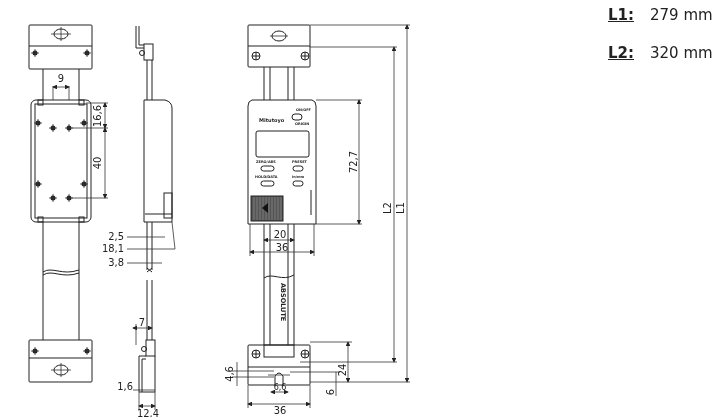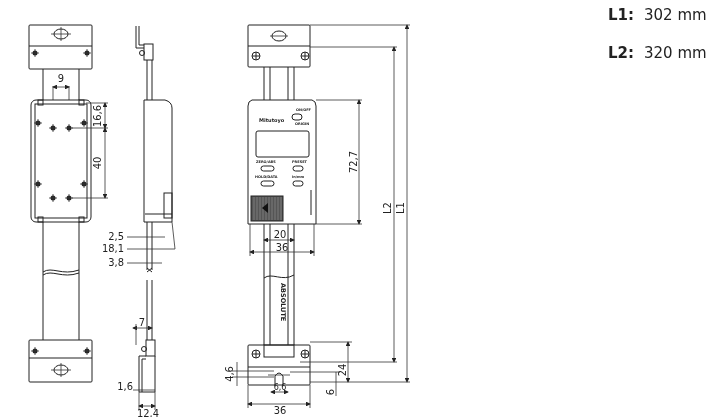--- a/index.html
+++ b/index.html
@@ -7,27 +7,27 @@
          font-family:"DejaVu Sans", sans-serif; }
   #drawing { position:absolute; left:0; top:0; width:717px; height:417px; }
   .ln { stroke:#222; stroke-width:1; fill:none; }
   .lnf { stroke:#222; stroke-width:1; fill:#fff; }
   .thin { stroke:#333; stroke-width:0.8; fill:none; }
   .dim { font-family:"DejaVu Sans Condensed","DejaVu Sans", sans-serif; font-size:11px; fill:#222; }
   .dim-s { font-family:"DejaVu Sans", sans-serif; font-size:8px; fill:#222; }
   .tiny { font-family:"DejaVu Sans", sans-serif; font-size:3.5px; fill:#222; font-weight:bold; }
   .legend { position:absolute; left:608px; font-family:"DejaVu Sans", sans-serif;
             font-size:15px; color:#222; white-space:nowrap; }
-  .legend .k { font-weight:bold; margin-right:10px; }
+  .legend .k { font-weight:bold; margin-right:16px;text-decoration:underline; }
 </style>
 </head>
 <body>
 
 <div class="legend" style="top:6px;">
-  <span class="k">L1:</span><span>302 mm</span>
+  <span class="k">L1:</span><span>279 mm</span>
 </div>
 <div class="legend" style="top:44px;">
   <span class="k">L2:</span><span>320 mm</span>
 </div>
 
 <svg id="drawing" viewBox="0 0 717 417" xmlns="http://www.w3.org/2000/svg">
   <defs>
     <marker id="ar" markerWidth="6" markerHeight="6" refX="5" refY="3" orient="auto">
       <path d="M0,0 L6,3 L0,6 z" fill="#222"></path>
     </marker>

